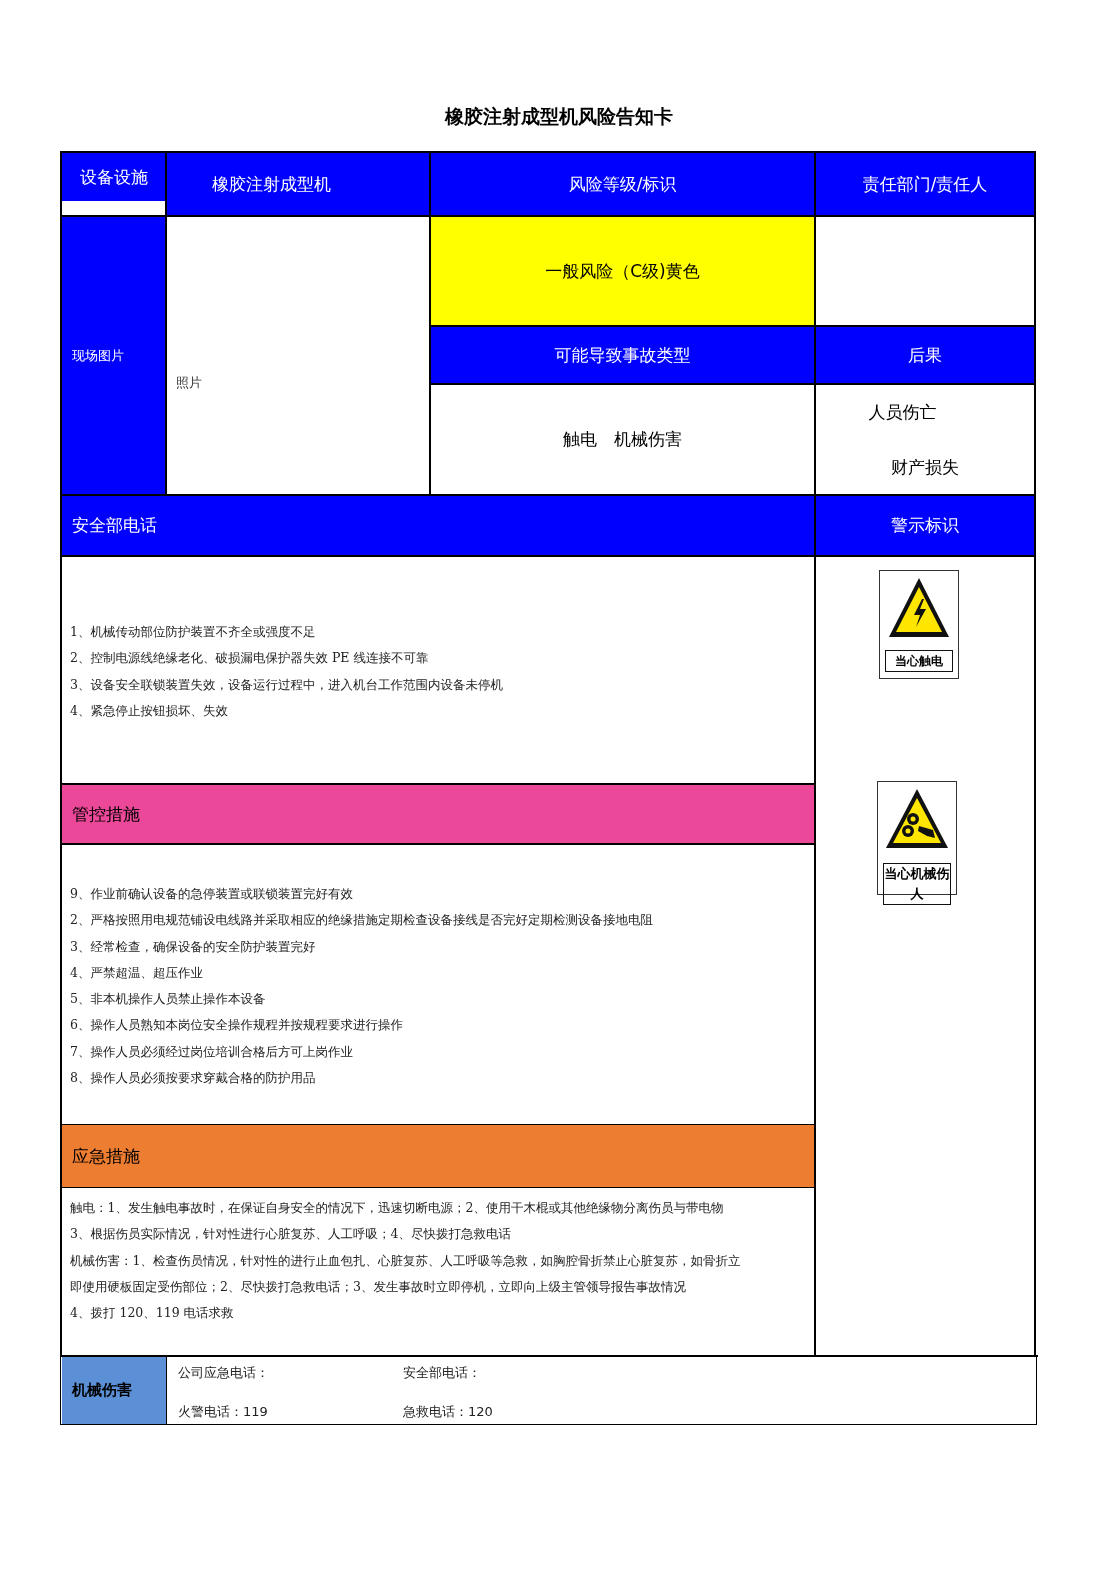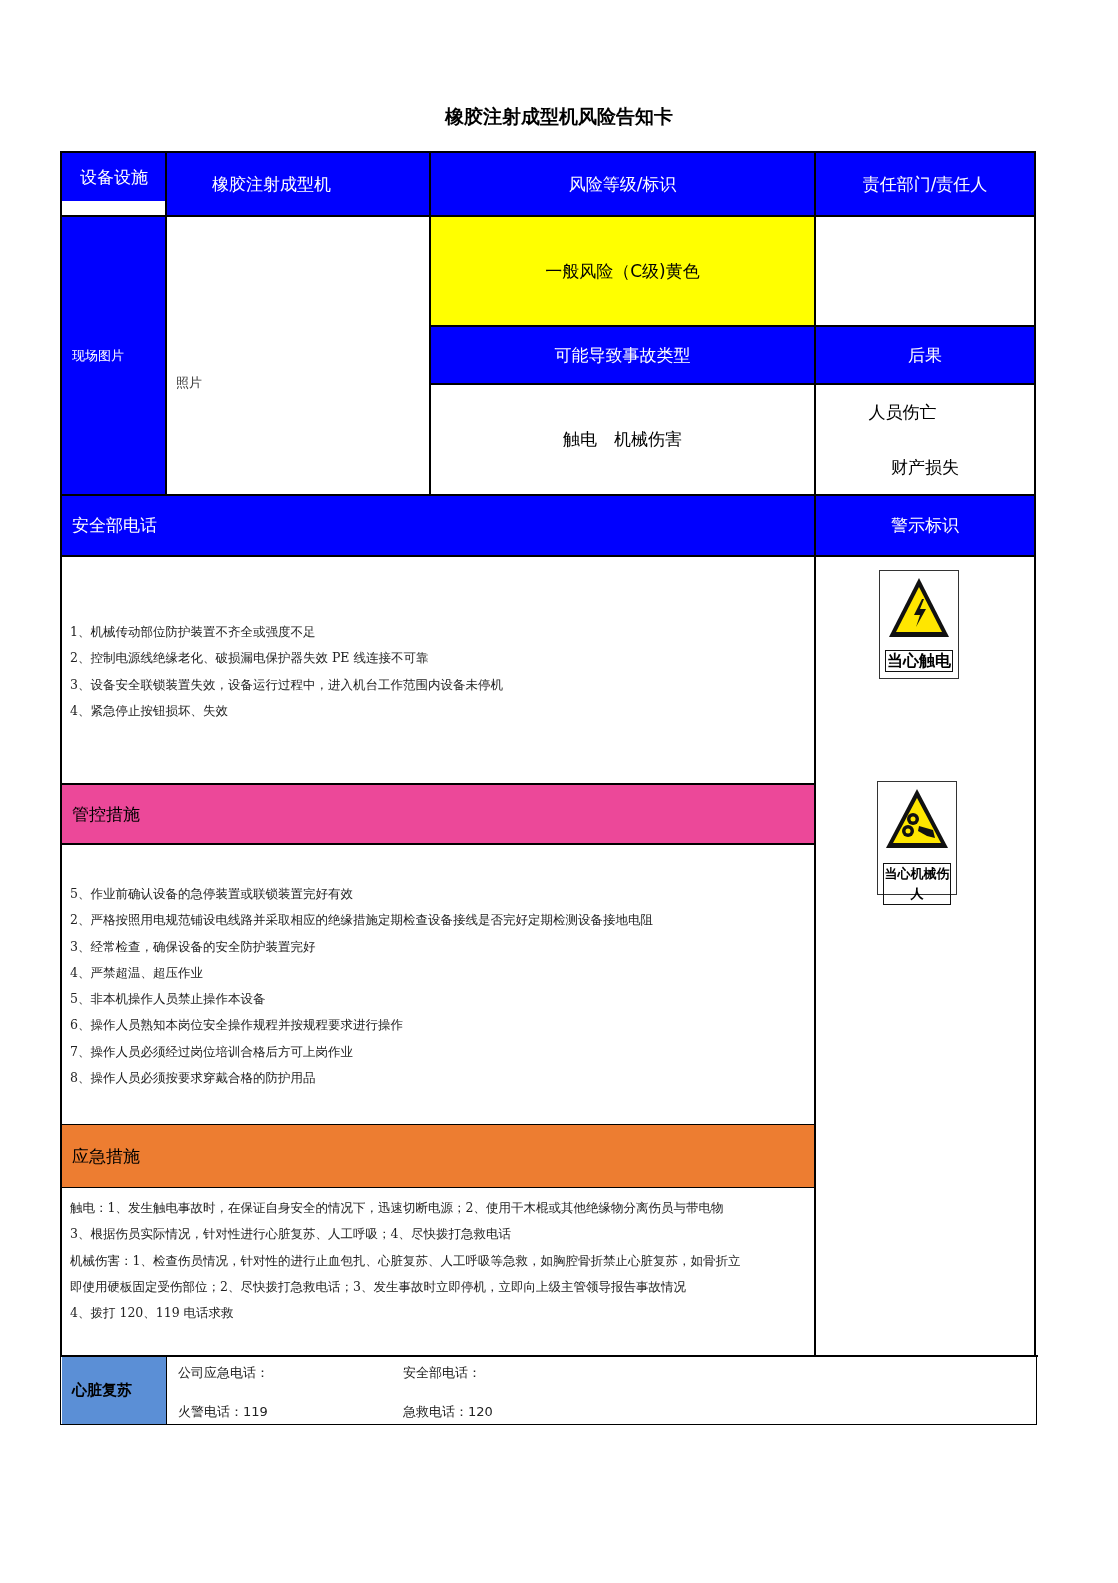--- a/index.html
+++ b/index.html
@@ -13,21 +13,21 @@
   .lblue { background: #5b8fd6; color: #000; }
   .cell { position: absolute; display: flex; align-items: center; justify-content: center; font-size: 17px; }
   .cell.left { justify-content: flex-start; padding-left: 10px; }
   .hline { position: absolute; background: #000; }
   .vline { position: absolute; background: #000; }
   .small { font-size: 13px; }
   .list { position: absolute; font-family: "DejaVu Serif", "Liberation Serif", serif; font-size: 12.5px; line-height: 26.3px; color: #222; }
   .report-text { position: absolute; font-size: 13px; color: #222; }
   .sign { position: absolute; border: 1.5px solid #333; background: #fff; }
   .sign .tri { position: absolute; }
-  .sign .cap { position: absolute; left: 5px; right: 5px; border: 1.5px solid #111; text-align: center; font-size: 16px; font-weight: bold; line-height: 20px; }
+  .sign .cap { position: absolute; left: 5px; right: 5px; border: 1.5px solid #111; text-align: center; font-size: 12px; font-weight: bold; line-height: 20px; }
 </style>
 </head>
 <body>
 
 <div class="page">
 
   <div class="title">橡胶注射成型机风险告知卡</div>
 
   <div class="cell blue" style="left:62px;top:153px;width:104px;height:48px;">设备设施</div>
   <div class="cell blue" style="left:166px;top:153px;width:264px;height:63px;justify-content:flex-start;padding-left:46px;">橡胶注射成型机</div>
@@ -52,21 +52,21 @@
   <div class="list" style="left:70px;top:619px;">
     <div>1、机械传动部位防护装置不齐全或强度不足</div>
     <div>2、控制电源线绝缘老化、破损漏电保护器失效 PE 线连接不可靠</div>
     <div>3、设备安全联锁装置失效，设备运行过程中，进入机台工作范围内设备未停机</div>
     <div>4、紧急停止按钮损坏、失效</div>
   </div>
 
   <div class="cell green left" style="left:62px;top:785px;width:753px;height:59px;">管控措施</div>
 
   <div class="list" style="left:70px;top:881px;">
-    <div>5、作业前确认设备的急停装置或联锁装置完好有效</div>
+    <div>9、作业前确认设备的急停装置或联锁装置完好有效</div>
     <div>2、严格按照用电规范铺设电线路并采取相应的绝缘措施定期检查设备接线是否完好定期检测设备接地电阻</div>
     <div>3、经常检查，确保设备的安全防护装置完好</div>
     <div>4、严禁超温、超压作业</div>
     <div>5、非本机操作人员禁止操作本设备</div>
     <div>6、操作人员熟知本岗位安全操作规程并按规程要求进行操作</div>
     <div>7、操作人员必须经过岗位培训合格后方可上岗作业</div>
     <div>8、操作人员必须按要求穿戴合格的防护用品</div>
   </div>
 
   <div class="cell orange left" style="left:62px;top:1125px;width:753px;height:62px;">应急措施</div>
@@ -94,21 +94,21 @@
       <polygon points="34,12 58,57 10,57" fill="#ffe600"></polygon>
       <circle cx="30" cy="33" r="6" fill="#111"></circle>
       <circle cx="30" cy="33" r="2.5" fill="#ffe600"></circle>
       <circle cx="25" cy="45" r="6" fill="#111"></circle>
       <circle cx="25" cy="45" r="2.5" fill="#ffe600"></circle>
       <path d="M36,40 L50,44 L52,52 L44,50 L35,45 Z" fill="#111"></path>
     </svg>
     <div class="cap" style="top:81px;font-size:13px;">当心机械伤人</div>
   </div>
 
-  <div class="cell lblue left" style="left:62px;top:1357px;width:104px;height:67px;font-size:15px;font-weight:bold;">心脏复苏</div>
+  <div class="cell lblue left" style="left:62px;top:1357px;width:104px;height:67px;font-size:15px;font-weight:bold;">机械伤害</div>
   <div class="report-text" style="left:178px;top:1364px;">公司应急电话：</div>
   <div class="report-text" style="left:403px;top:1364px;">安全部电话：</div>
   <div class="report-text" style="left:178px;top:1403px;">火警电话：119</div>
   <div class="report-text" style="left:403px;top:1403px;">急救电话：120</div>
 
   <div class="hline" style="left:60px;top:151px;width:976px;height:2px;"></div>
   <div class="vline" style="left:60px;top:151px;width:2px;height:1206px;"></div>
   <div class="vline" style="left:1034px;top:151px;width:2px;height:1206px;"></div>
 
   <div class="hline" style="left:60px;top:215px;width:976px;height:2px;"></div>

